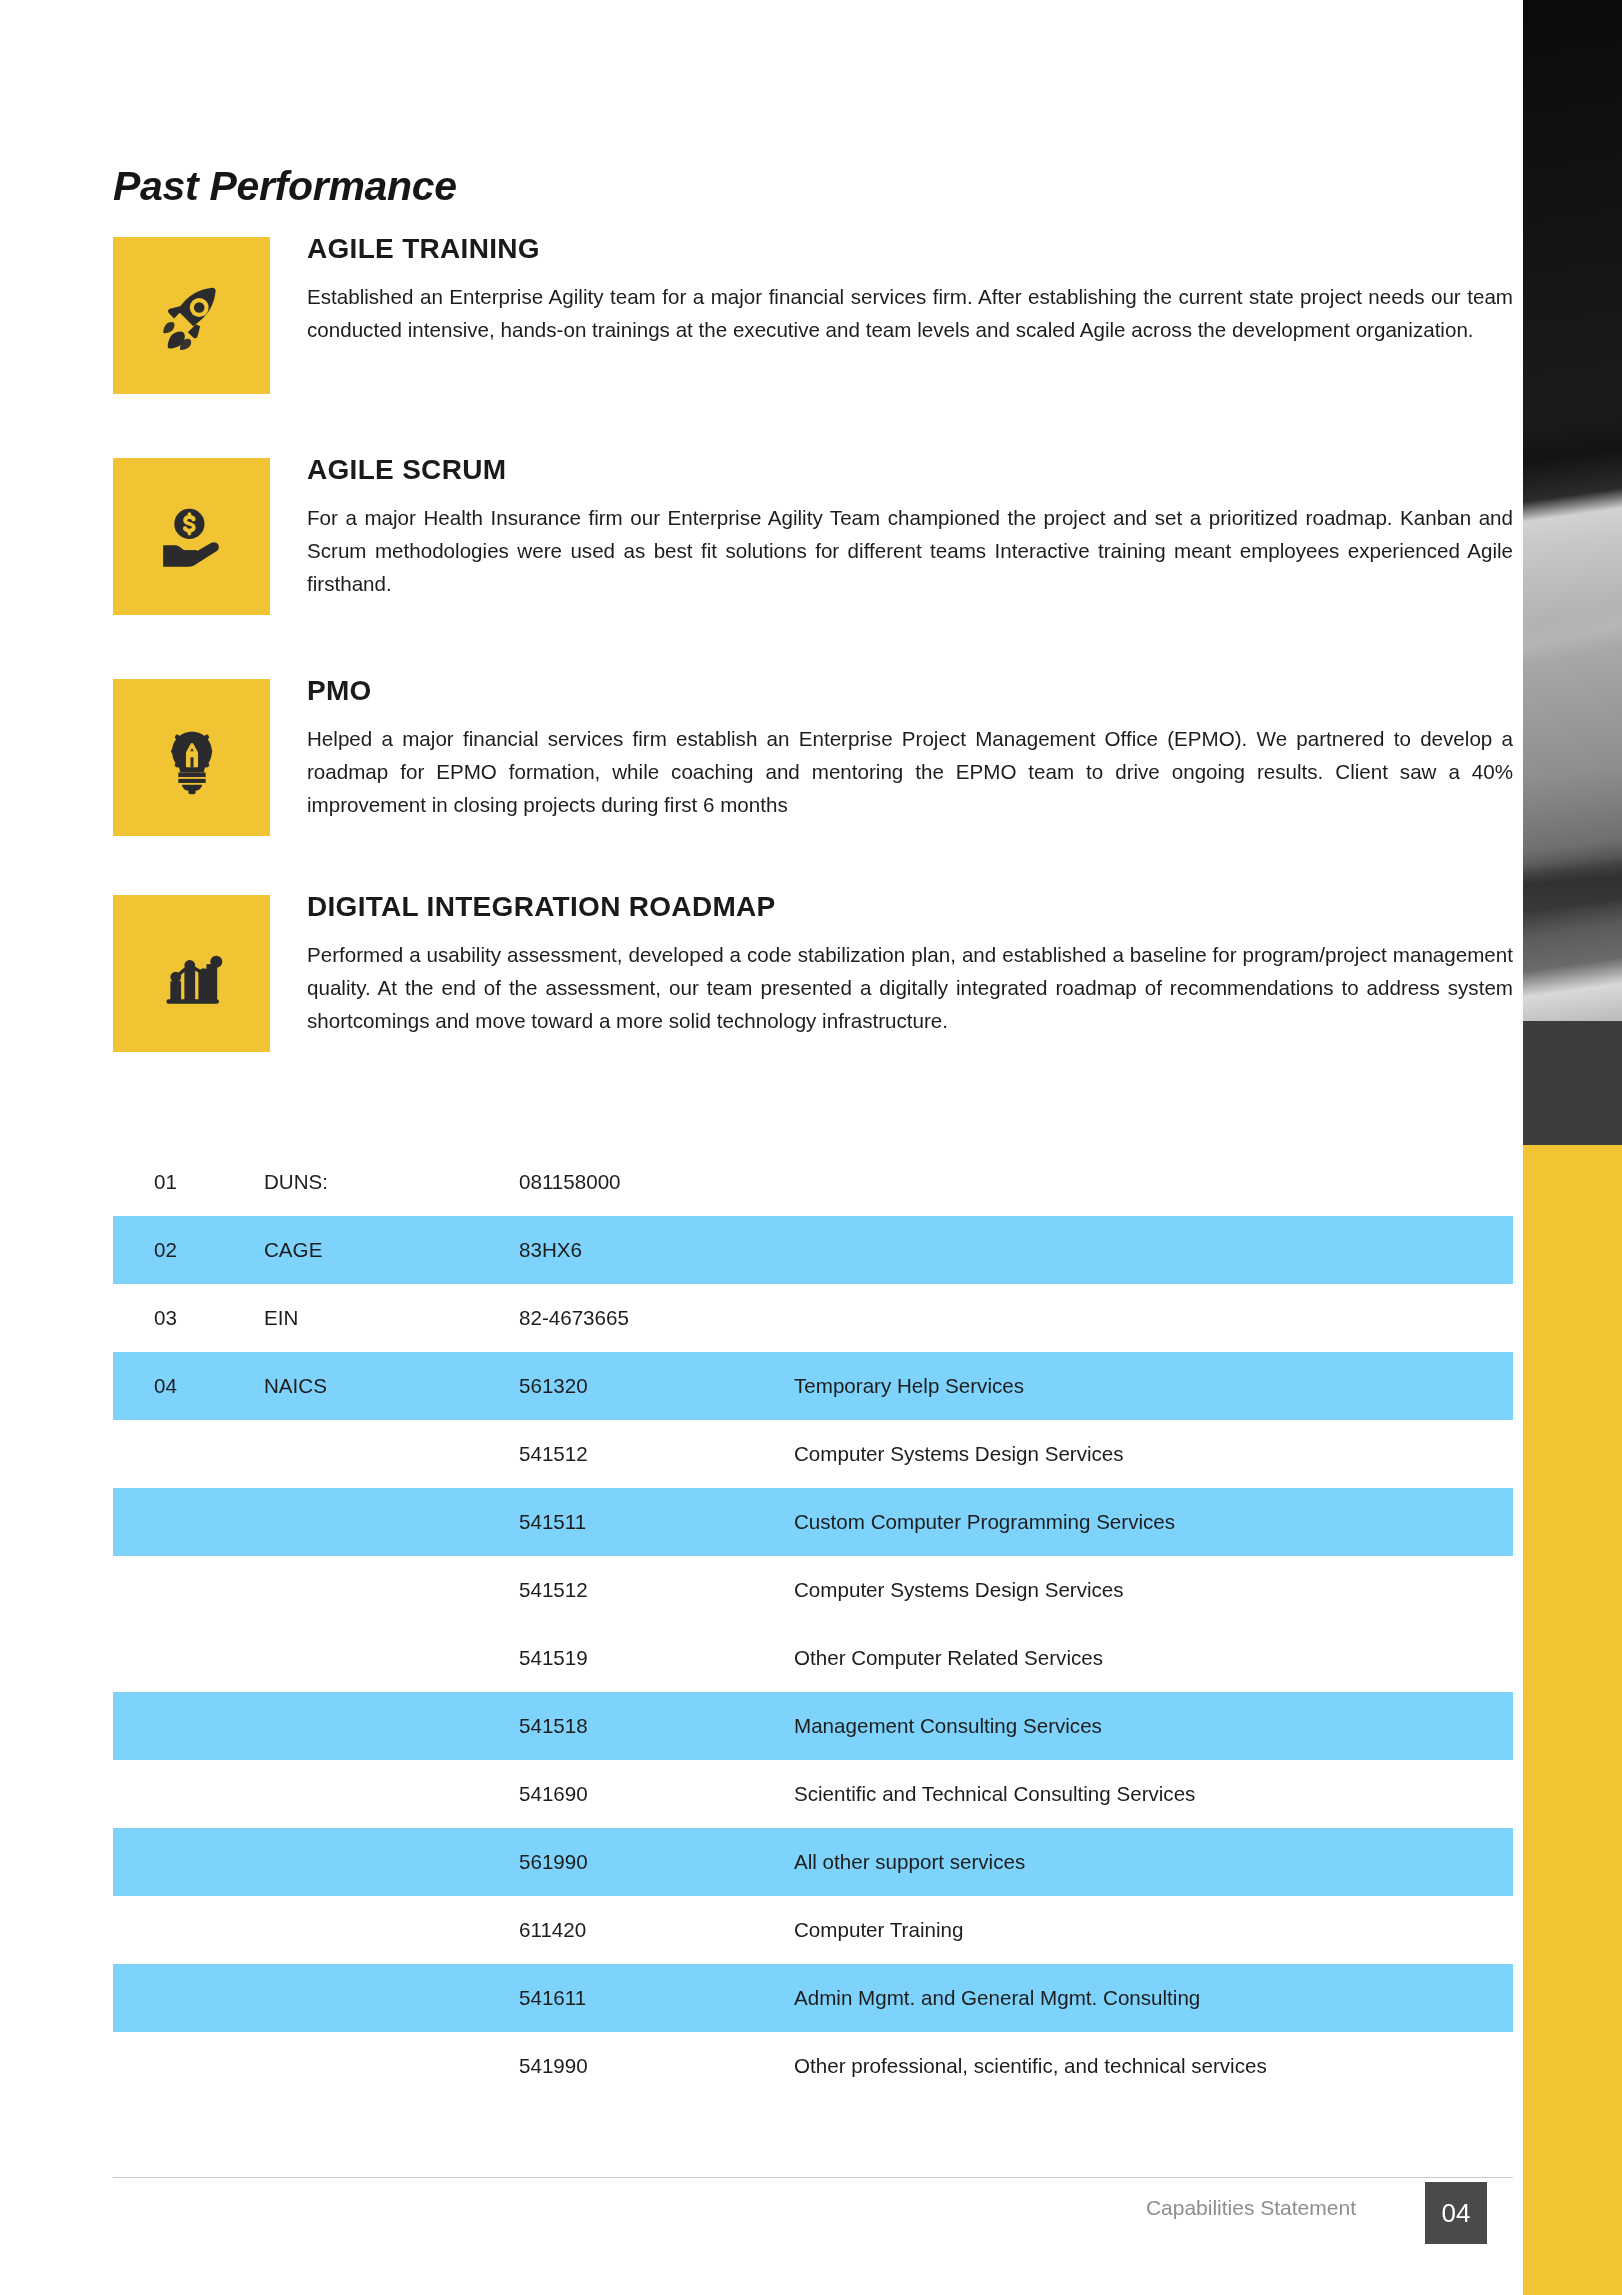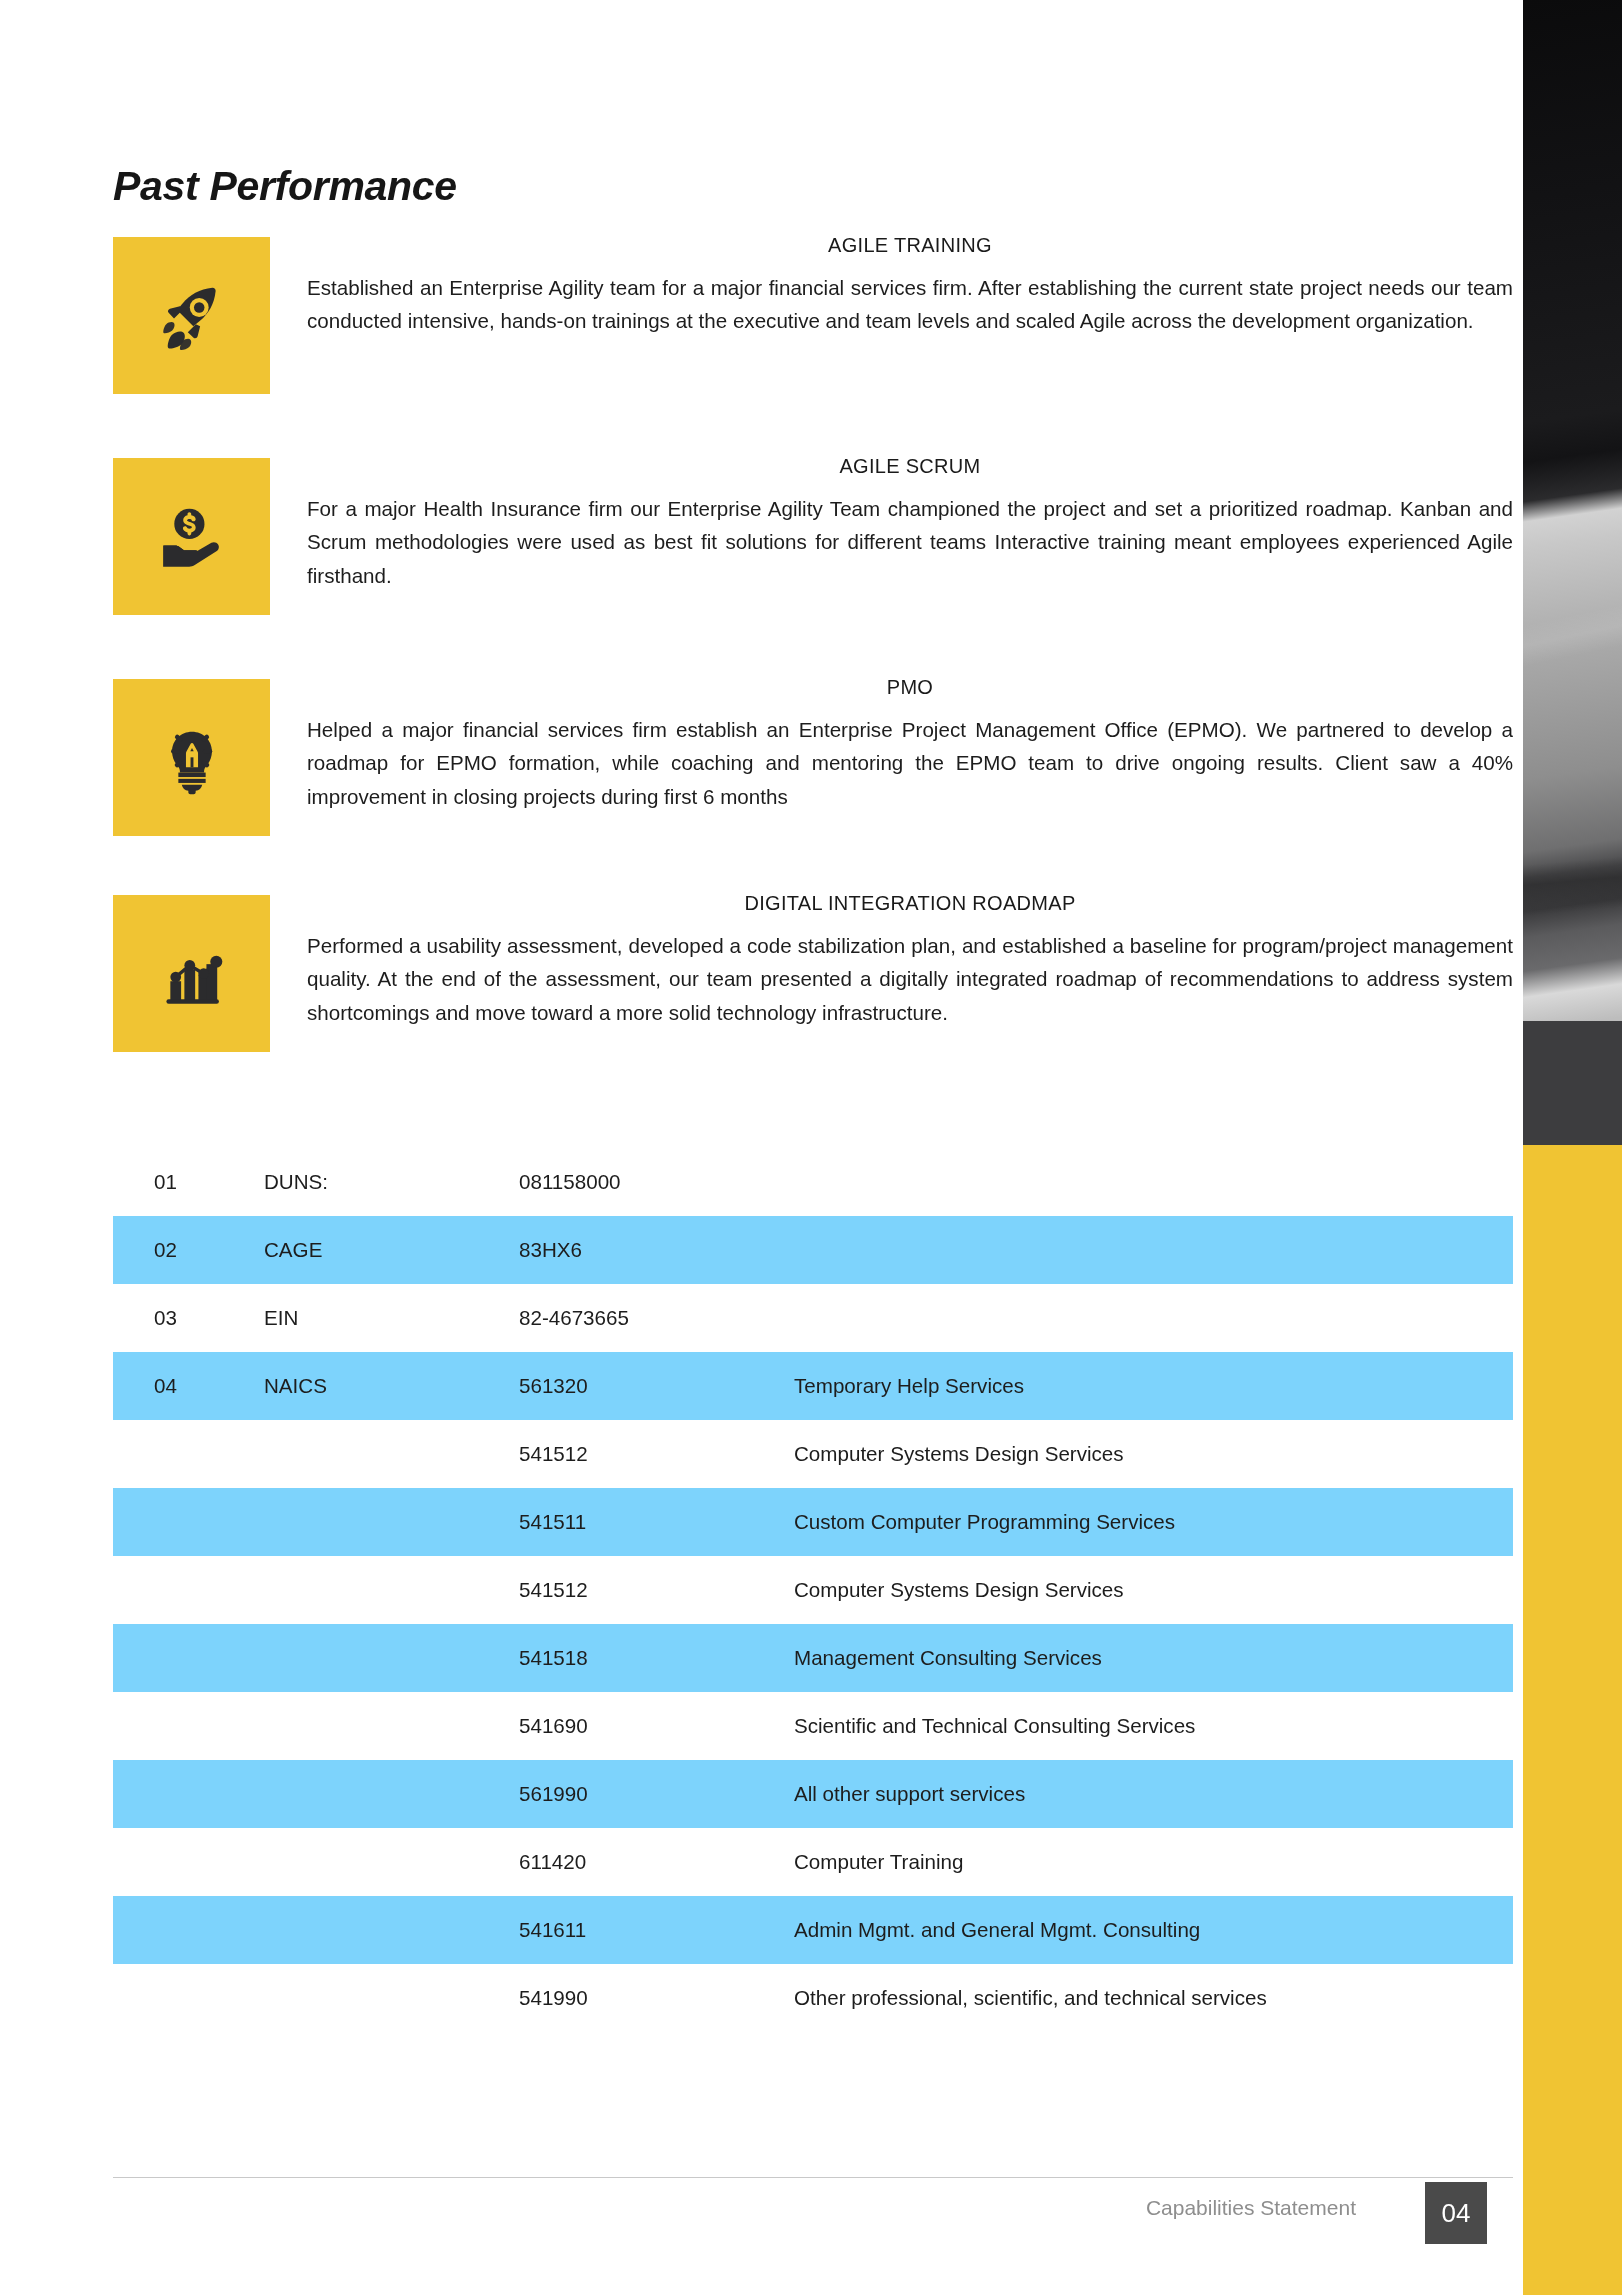--- a/index.html
+++ b/index.html
@@ -104,27 +104,26 @@
     justify-content: center;
   }
   .perf-icon svg { display: block; }
   .perf-body {
     position: absolute;
     left: 194px;
     top: -2.6px;
     width: 1206px;
   }
   .perf-heading {
-    font-size: 20px;
-    font-weight: normal;
+    font-size: 28px;
+    font-weight: bold;
     color: #1a1a1a;
     letter-spacing: 0.3px;
     margin: 0 0 14.4px 0;
     line-height: 1.1;
-    text-align: center;
   }
   .perf-text {
     font-size: 20.6px;
     color: #1d1d1d;
     line-height: 1.62;
     text-align: justify;
     margin: 0;
   }
 
   
@@ -320,20 +319,26 @@
           <td class="col-label"></td>
           <td class="col-code">541511</td>
           <td class="col-desc">Custom Computer Programming Services</td>
         </tr>
         <tr>
           <td class="col-idx"></td>
           <td class="col-label"></td>
           <td class="col-code">541512</td>
           <td class="col-desc">Computer Systems Design Services</td>
         </tr>
+        <tr>
+          <td class="col-idx"></td>
+          <td class="col-label"></td>
+          <td class="col-code">541519</td>
+          <td class="col-desc">Other Computer Related Services</td>
+        </tr>
         <tr class="alt">
           <td class="col-idx"></td>
           <td class="col-label"></td>
           <td class="col-code">541518</td>
           <td class="col-desc">Management Consulting Services</td>
         </tr>
         <tr>
           <td class="col-idx"></td>
           <td class="col-label"></td>
           <td class="col-code">541690</td>

